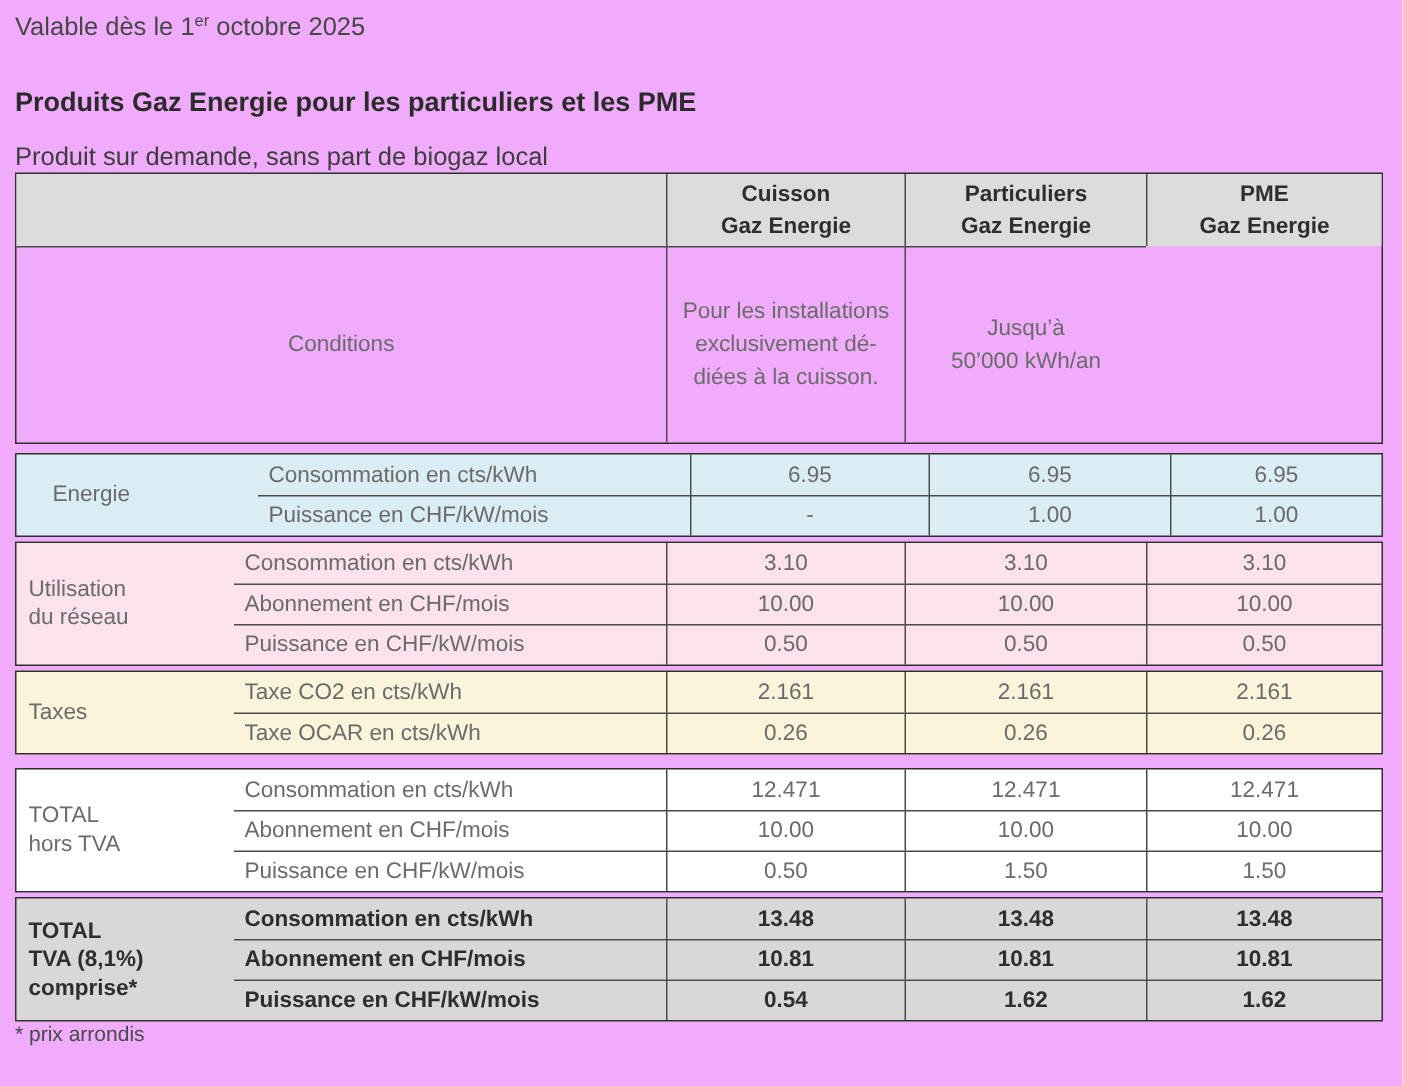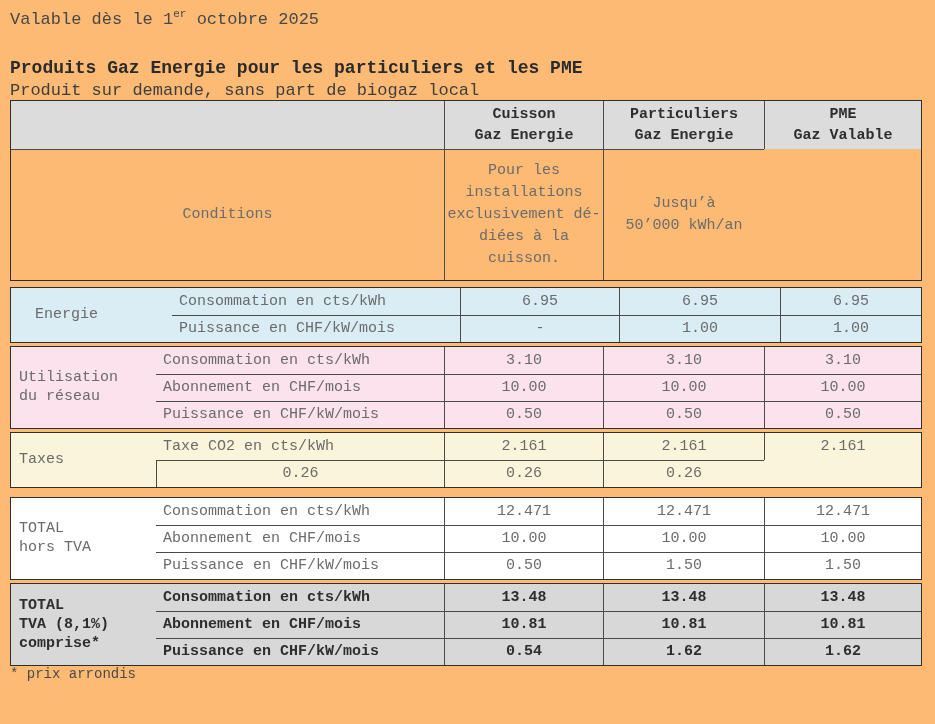--- a/index.html
+++ b/index.html
@@ -1,30 +1,30 @@
 <!DOCTYPE html>
 <html><head>
 <meta charset="utf-8">
 <style>
   * { margin:0; padding:0; box-sizing:border-box; }
   html,body { background:#ffffff; }
   .page {
     position:relative;
     width:935px; height:724px;
-    background:#fdba74;
-    font-family:Liberation Mono, monospace;
+    background:#f0abfc;
+    font-family:Liberation Sans, sans-serif;
     color:#6b6b6b;
     overflow:hidden;
   }
   .content { padding:8px 13px 0 10px; }
 
   .valid-line { font-size:17px; color:#474747; }
   .valid-line sup { font-size:11px; vertical-align:super; }
   .page-title { margin-top:29px; font-size:18px; font-weight:bold; color:#2b2b2b; }
-  .page-subtitle { margin-top:3px; font-size:17px; color:#3d3d3d; }
+  .page-subtitle { margin-top:16px; font-size:17px; color:#3d3d3d; }
 
   
   .blk {
     width:912px;
     border:1px solid #2f2f2f;
     display:grid;
     font-size:15px;
   }
   .blk > div { display:flex; align-items:center; }
 
@@ -71,21 +71,21 @@
     <div class="page-title">Produits Gaz Energie pour les particuliers et les PME</div>
     <div class="page-subtitle">Produit sur demande, sans part de biogaz local</div>
 
     <div class="blk head-blk">
       <div class="hd"></div>
       <div class="hd colhead">Cuisson
 Gaz Energie</div>
       <div class="hd colhead">Particuliers
 Gaz Energie</div>
       <div class="hd colhead">PME
-Gaz Valable</div>
+Gaz Energie</div>
 
       <div class="cond-label">Conditions</div>
       <div class="cond-val">Pour les installations
 exclusivement dé-
 diées à la cuisson.</div>
       <div class="cond-val">Jusqu’à
 50’000 kWh/an</div>
     </div>
 
     <div class="blk sec mt6" style="background-color: rgb(218, 236, 244);">
@@ -116,20 +116,21 @@
       <div class="val bt">0.50</div>
       <div class="val bt">0.50</div>
     </div>
 
     <div class="blk sec mt3" style="background-color: rgb(249, 244, 218);">
       <div class="grp span2">Taxes</div>
       <div class="lbl">Taxe CO2 en cts/kWh</div>
       <div class="val">2.161</div>
       <div class="val">2.161</div>
       <div class="val">2.161</div>
+      <div class="lbl bt">Taxe OCAR en cts/kWh</div>
       <div class="val bt">0.26</div>
       <div class="val bt">0.26</div>
       <div class="val bt">0.26</div>
     </div>
 
     <div class="blk sec mt9" style="background-color: rgb(255, 255, 255);">
       <div class="grp span3">TOTAL
 hors TVA</div>
       <div class="lbl">Consommation en cts/kWh</div>
       <div class="val">12.471</div>

